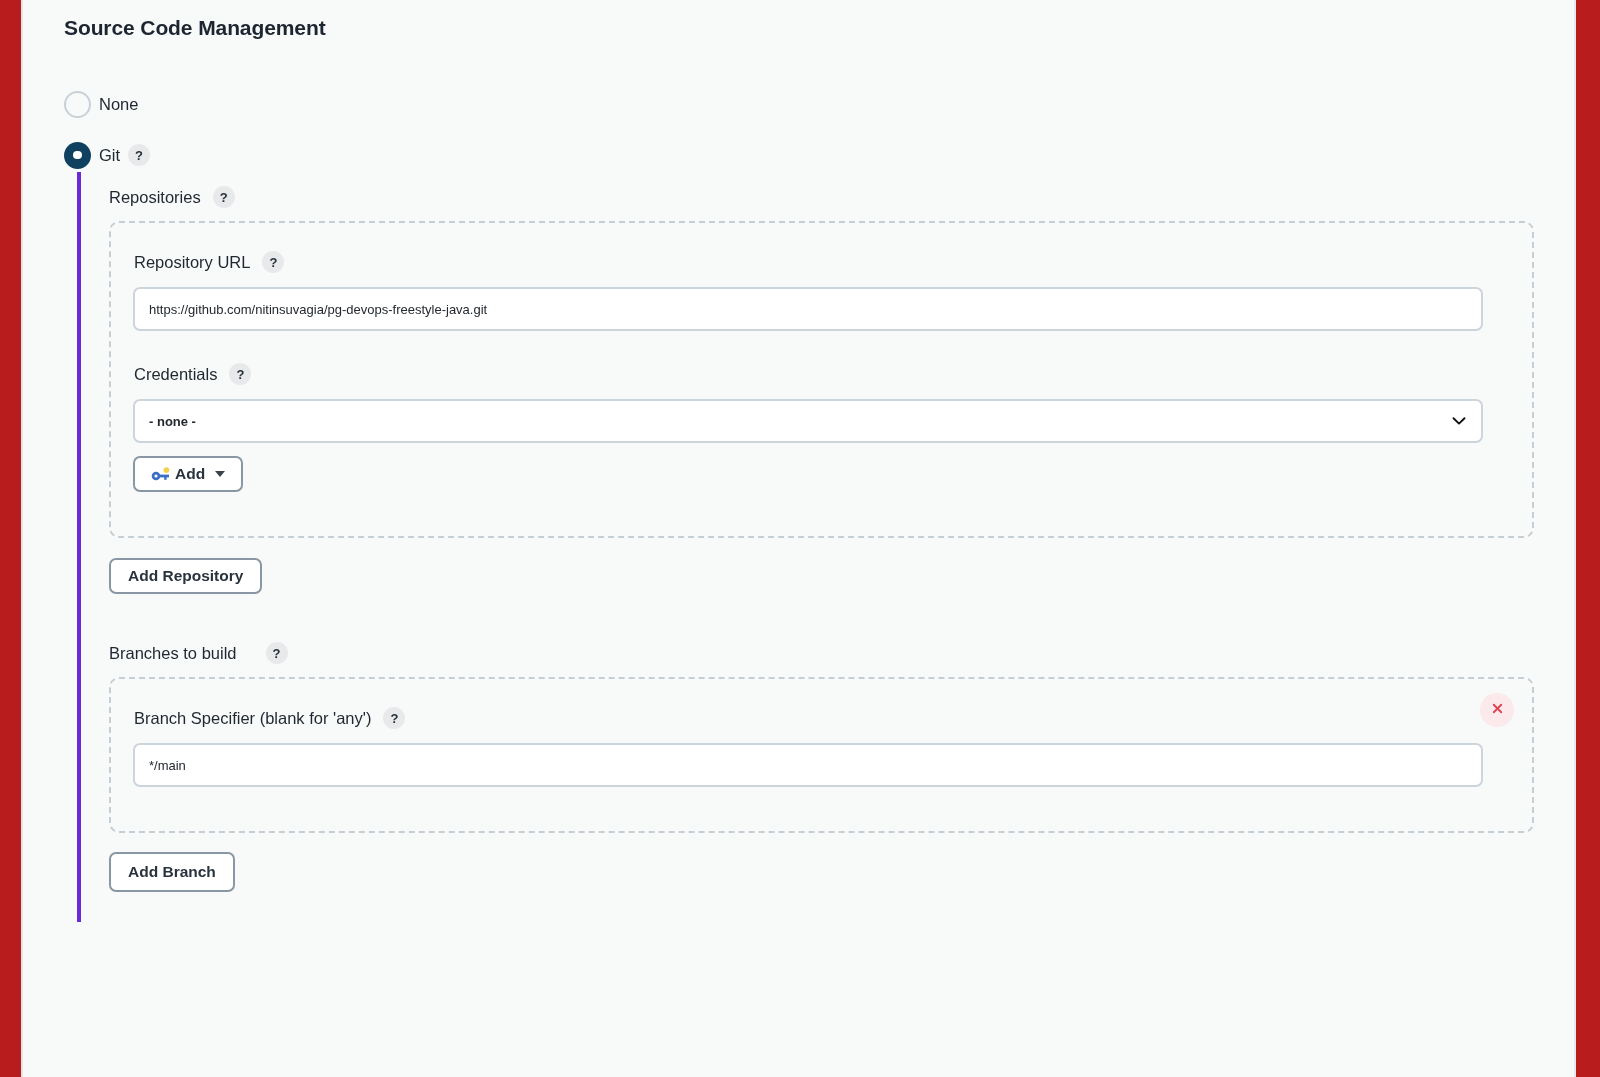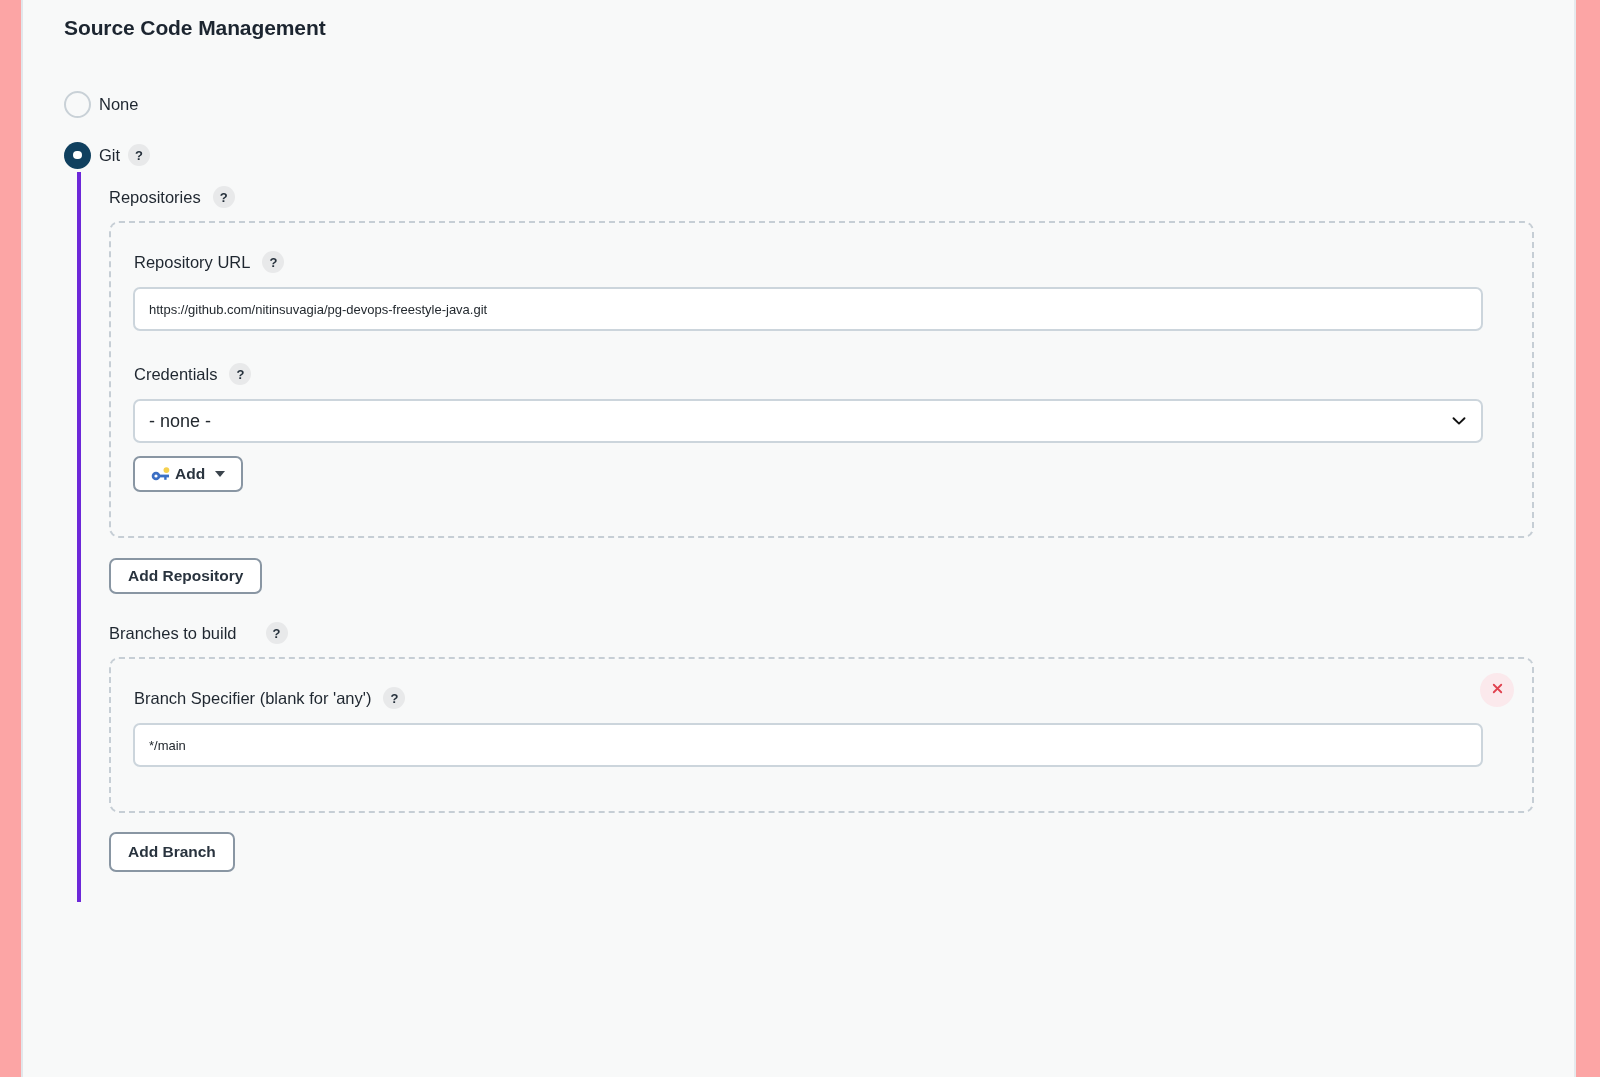--- a/index.html
+++ b/index.html
@@ -15,21 +15,21 @@
     font-family: "Liberation Sans", sans-serif;
     color: #1f2730;
     overflow: hidden;
   }
 
   
   .page {
     position: relative;
     width: 1600px;
     height: 1077px;
-    background: #fca5a5;
+    background: #b91c1c;
   }
   .content-pane {
     position: absolute;
     left: 21px;
     top: 0;
     width: 1555px;
     height: 1077px;
     background: #f8f9f9;
     border-left: 2px solid #e2e6ea;
     border-right: 2px solid #e6eaed;
@@ -166,28 +166,29 @@
   .select-wrap {
     position: relative;
     width: 1350px;
     margin-top: 14px;
   }
   .select-box {
     width: 100%;
     height: 44px;
     padding: 0 40px 0 14px;
     font-family: "Liberation Sans", sans-serif;
-    font-size: 18px;
+    font-size: 13px;
     color: #23292f;
     background: #ffffff;
     border: 2px solid #ccd5dc;
     border-radius: 7px;
     display: flex;
     align-items: center;
     cursor: pointer;
+    font-weight: bold;
   }
   .chev {
     position: absolute;
     right: 15px;
     top: 50%;
     transform: translateY(-50%);
     width: 18px;
     height: 18px;
     pointer-events: none;
   }
@@ -234,21 +235,21 @@
     border-radius: 50%;
     background: #fbe9ec;
     border: none;
     display: flex;
     align-items: center;
     justify-content: center;
     cursor: pointer;
     padding: 0;
   }
 
-  .branches-label { margin-top: 28px; gap: 29px; }
+  .branches-label { margin-top: 48px; gap: 29px; }
 </style>
 </head>
 <body>
 
 <div class="page">
   <div class="content-pane">
     <div class="inner">
 
       <h1 class="section-title">Source Code Management</h1>
 

